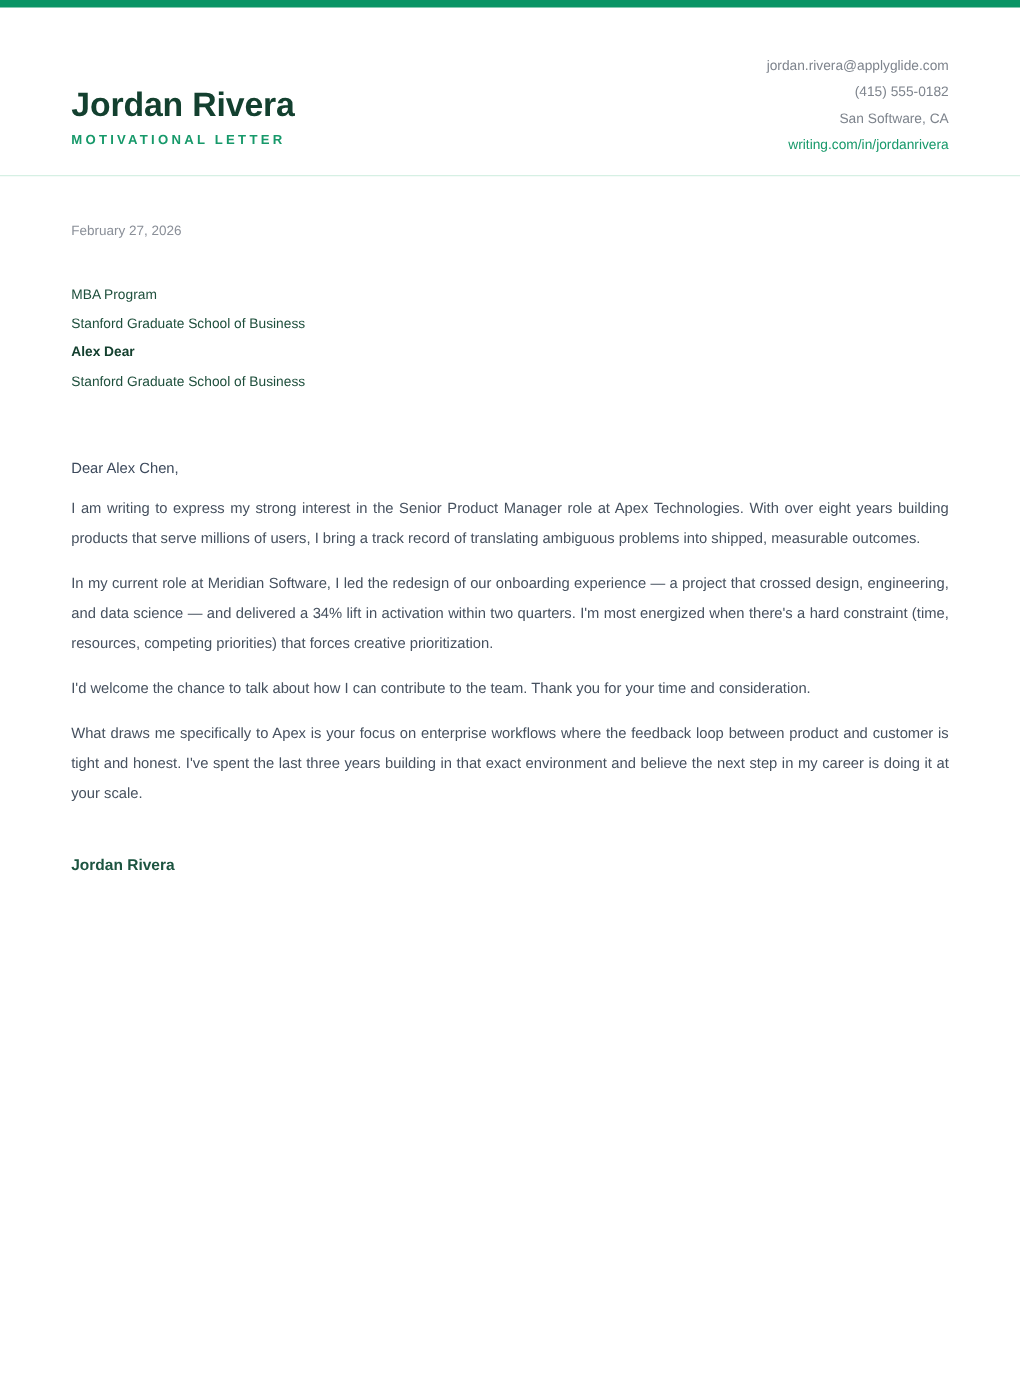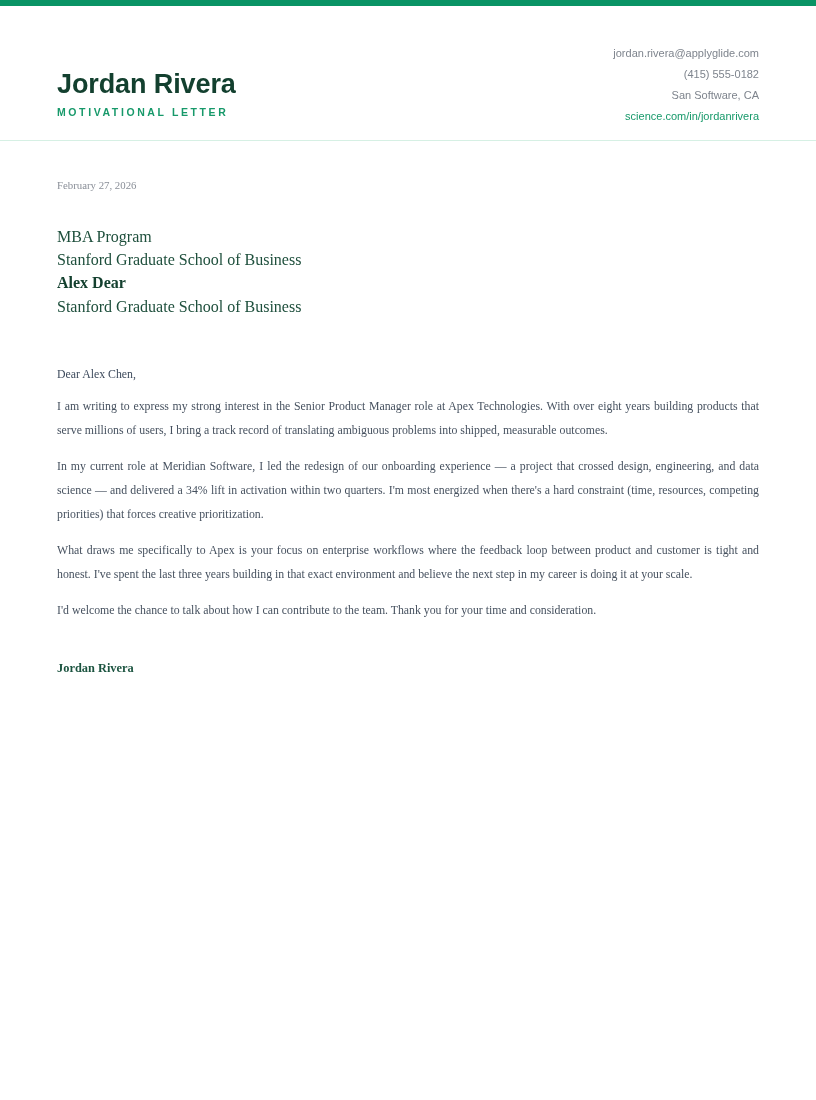--- a/index.html
+++ b/index.html
@@ -85,36 +85,35 @@
   .divider {
     height: 1px;
     width: 100%;
     background: #D6F0E4;
   }
 
   
   .letter {
     padding: 0 57px;
     box-sizing: border-box;
-    font-family: Liberation Serif, serif;
   }
 
   .date {
     margin-top: 37px;
     font-size: 10.8px;
     color: #8A8F98;
     line-height: 1.3;
   }
 
   .recipient {
     margin-top: 33px;
   }
 
   .recipient-line {
-    font-size: 16px;
+    font-size: 11px;
     color: #1E4F3C;
     line-height: 23.2px;
   }
 
   .recipient-line.strong {
     font-weight: bold;
     color: #14402F;
   }
 
   .salutation {
@@ -158,21 +157,21 @@
 
     <div class="identity">
       <div class="name">Jordan Rivera</div>
       <div class="role">MOTIVATIONAL LETTER</div>
     </div>
 
     <div class="contact">
       <div class="contact-line">jordan.rivera@applyglide.com</div>
       <div class="contact-line">(415) 555-0182</div>
       <div class="contact-line">San Software, CA</div>
-      <div class="contact-line link">science.com/in/jordanrivera</div>
+      <div class="contact-line link">writing.com/in/jordanrivera</div>
     </div>
 
   </div>
 
   <div class="divider"></div>
 
   <div class="letter">
 
     <div class="date">February 27, 2026</div>
 
@@ -182,22 +181,22 @@
       <div class="recipient-line strong">Alex Dear</div>
       <div class="recipient-line">Stanford Graduate School of Business</div>
     </div>
 
     <div class="salutation">Dear Alex Chen,</div>
 
     <p class="paragraph">I am writing to express my strong interest in the Senior Product Manager role at Apex Technologies. With over eight years building products that serve millions of users, I bring a track record of translating ambiguous problems into shipped, measurable outcomes.</p>
 
     <p class="paragraph">In my current role at Meridian Software, I led the redesign of our onboarding experience — a project that crossed design, engineering, and data science — and delivered a 34% lift in activation within two quarters. I'm most energized when there's a hard constraint (time, resources, competing priorities) that forces creative prioritization.</p>
 
+    <p class="paragraph">I'd welcome the chance to talk about how I can contribute to the team. Thank you for your time and consideration.</p>
+
     <p class="paragraph">What draws me specifically to Apex is your focus on enterprise workflows where the feedback loop between product and customer is tight and honest. I've spent the last three years building in that exact environment and believe the next step in my career is doing it at your scale.</p>
 
-    <p class="paragraph">I'd welcome the chance to talk about how I can contribute to the team. Thank you for your time and consideration.</p>
-
 
     <div class="signature">Jordan Rivera</div>
 
   </div>
 
 </div>
 
 </body></html>

